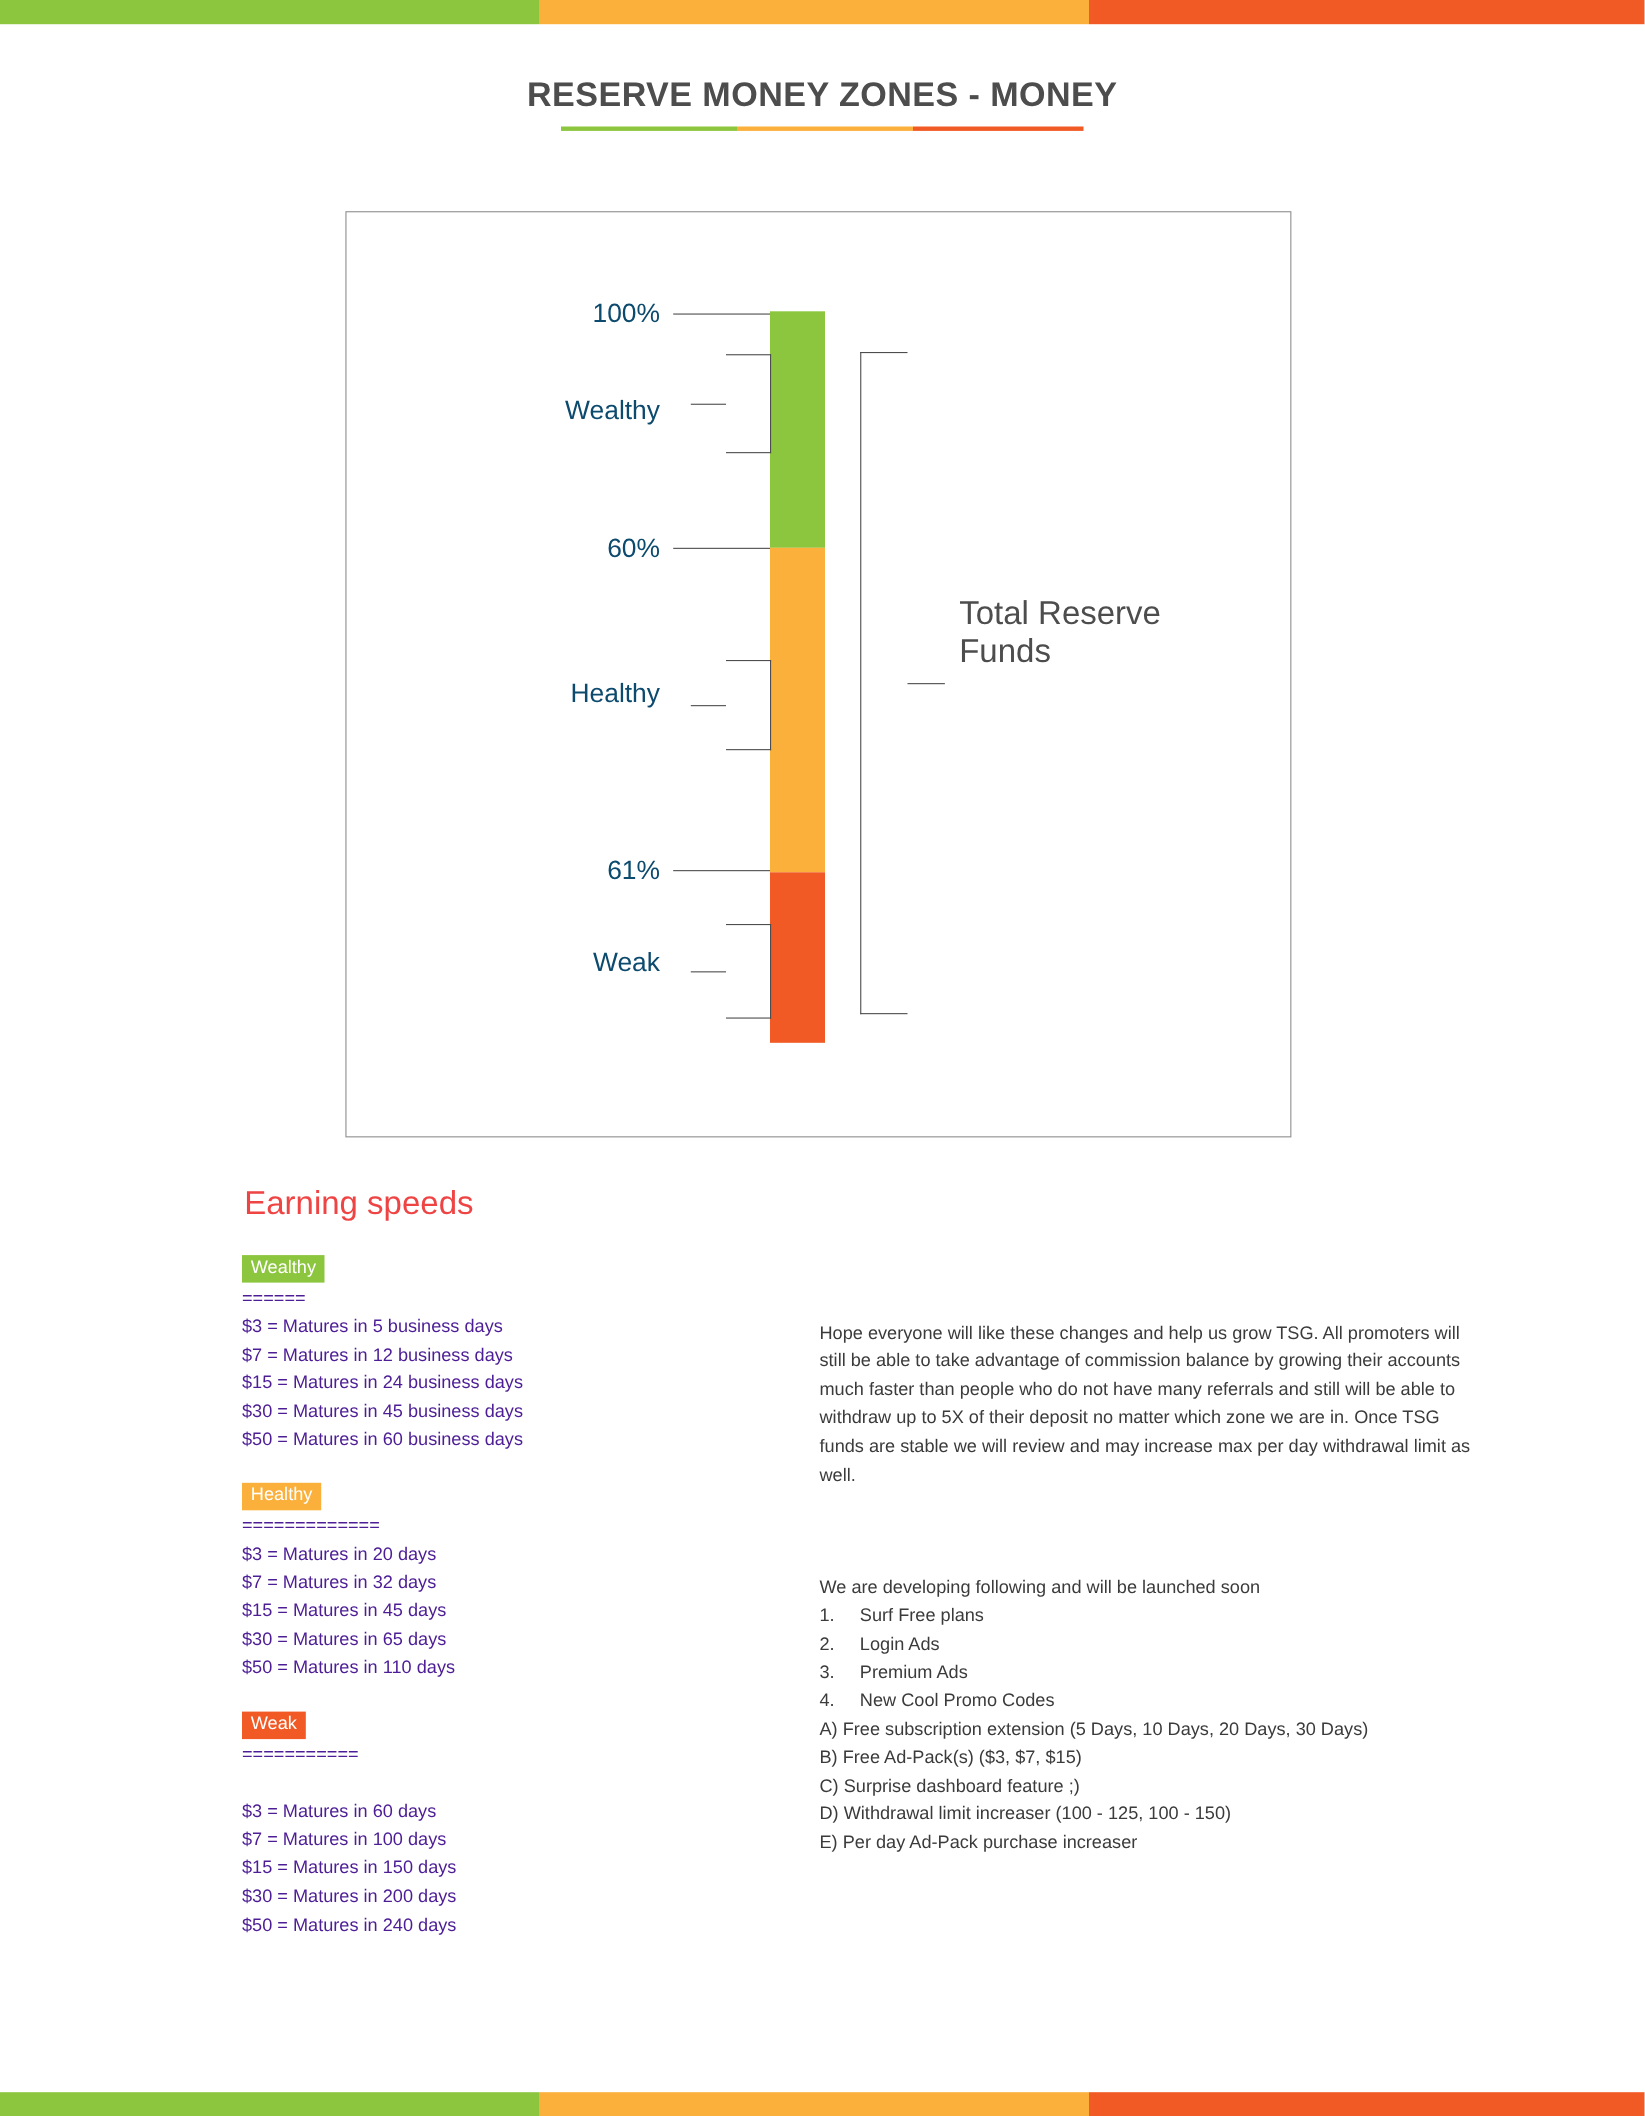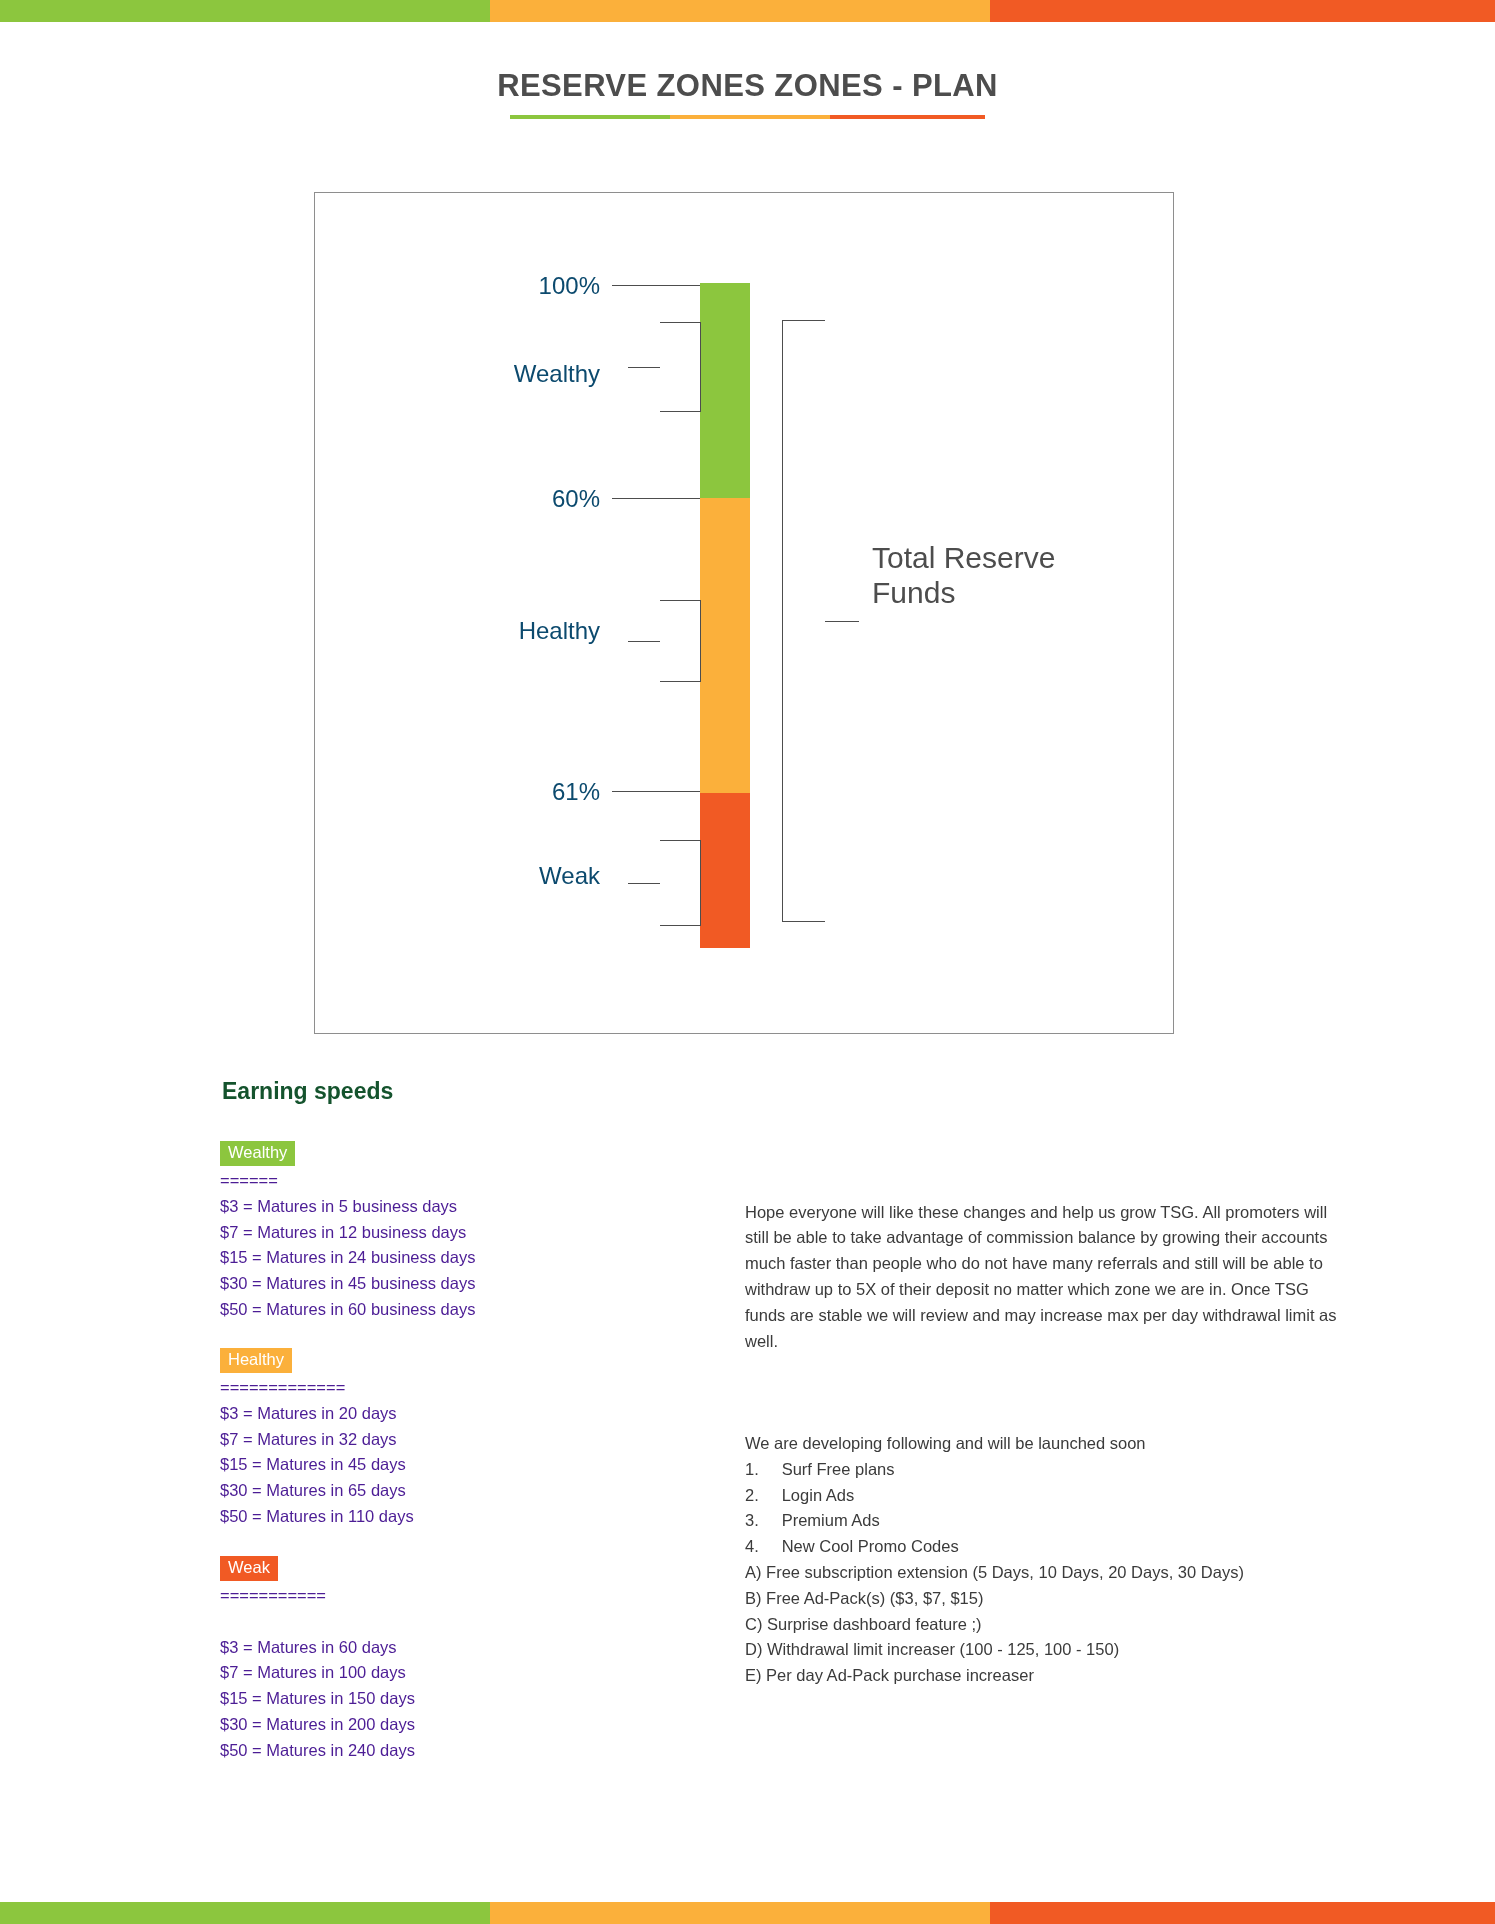--- a/index.html
+++ b/index.html
@@ -150,23 +150,23 @@
     font-size: 30px;
     line-height: 1.18;
     color: #4d4d4d;
   }
 
   
   .earning-heading {
     position: absolute;
     left: 222px;
     top: 1078px;
-    font-size: 23px;
-    font-weight: bold;
-    color: #14532d;
+    font-size: 30px;
+    font-weight: normal;
+    color: #ef4444;
   }
 
   .tag {
     position: absolute;
     display: inline-block;
     padding: 2px 8px 3px 8px;
     color: #ffffff;
     font-size: 16.5px;
     line-height: 1.2;
   }
@@ -203,21 +203,21 @@
 </head>
 <body>
 
 <div class="strip strip-top">
   <div class="seg-green"></div>
   <div class="seg-orange"></div>
   <div class="seg-red"></div>
 </div>
 
 <div class="title-wrap">
-  <div class="title">RESERVE ZONES ZONES - PLAN</div>
+  <div class="title">RESERVE MONEY ZONES - MONEY</div>
   <div class="title-underline">
     <div class="u-green"></div>
     <div class="u-orange"></div>
     <div class="u-red"></div>
   </div>
 </div>
 
 <div class="chart-frame"></div>
 
 <div class="bar">

